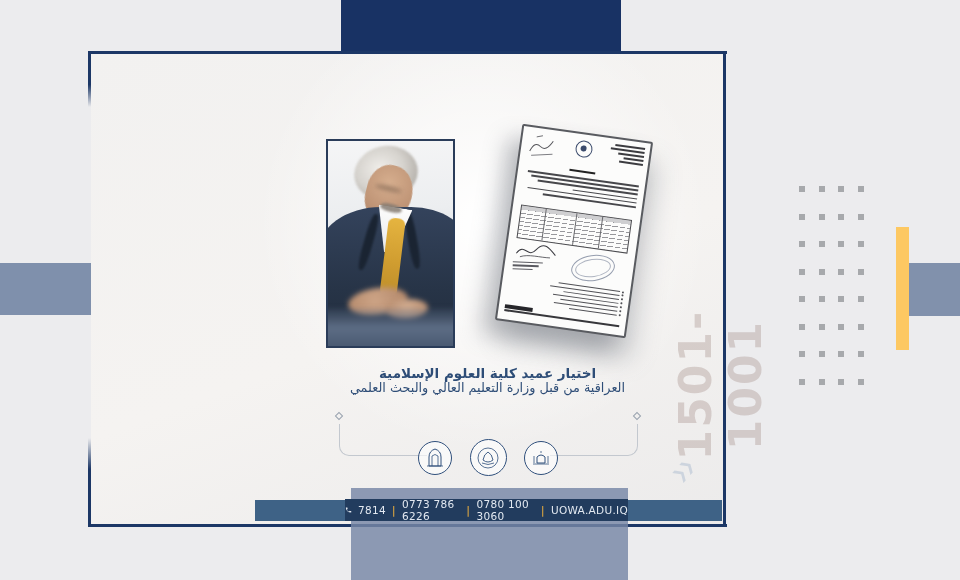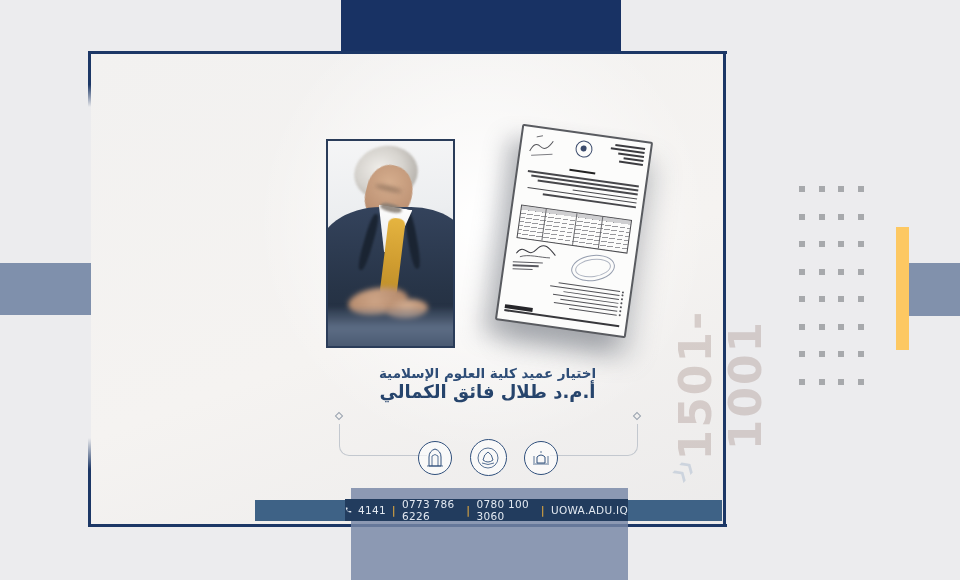--- a/index.html
+++ b/index.html
@@ -283,21 +283,21 @@
         <div></div>
         <div></div>
         <div></div>
     </div>
     <div class="doc-footline"></div>
     <div class="doc-footblock"></div>
   </div>
 
   <div class="headline abs" style="left:254px; top:312px;">
     <div class="hl-1">اختيار عميد كلية العلوم الإسلامية</div>
-    <div class="hl-2">أ.م.د طلال فائق الكمالي</div>
+    <div class="hl-4">العراقية من قبل وزارة التعليم العالي والبحث العلمي</div>
   </div>
 
   <div class="abs diamond diamond-left" style="left:245px; top:359px;"></div>
   <div class="abs diamond diamond-right" style="left:543px; top:359px;"></div>
   <div class="abs bracket-left" style="left:248px; top:370px;"></div>
   <div class="abs bracket-right" style="left:459px; top:370px;"></div>
 
   <div class="abs seals" style="left:327px; top:385px;">
     <div class="seal">
       <svg width="20" height="22" viewBox="0 0 20 22">
@@ -320,20 +320,20 @@
     </div>
   </div>
 </div>
 
 <div class="abs steel-bar"></div>
 <div class="abs bottom-overlay"></div>
 <div class="abs footer-bar">
   <svg class="phone-svg" viewBox="0 0 24 24">
     <path fill="#e3e9f1" d="M6.6 10.8c1.5 2.9 3.9 5.3 6.8 6.8l2.3-2.3c.3-.3.7-.4 1.1-.2 1.2.4 2.5.6 3.8.6.6 0 1 .4 1 1V20c0 .6-.4 1-1 1C10.6 21 3 13.4 3 4c0-.6.4-1 1-1h3.5c.6 0 1 .4 1 1 0 1.3.2 2.6.6 3.8.1.4 0 .8-.2 1.1l-2.3 2.3z"></path>
   </svg>
-  <span>4141</span>
+  <span>7814</span>
   <span class="sep">|</span>
   <span>0773 786 6226</span>
   <span class="sep">|</span>
   <span>0780 100 3060</span>
   <span class="sep">|</span>
   <span>UOWA.ADU.IQ</span>
 </div>
 
 </body></html>

